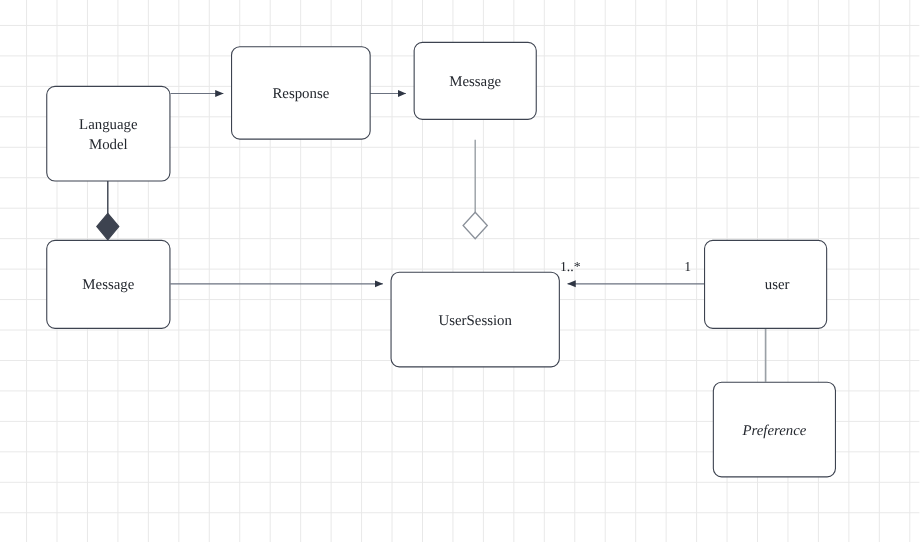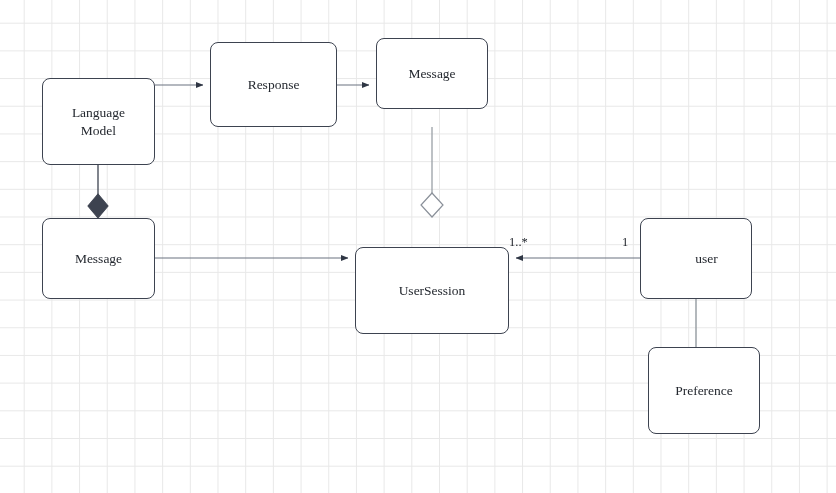--- a/index.html
+++ b/index.html
@@ -120,21 +120,21 @@
   </div>
 
   <div class="node" style="left:355px; top:215px; width:154px; height:87px;margin-top:32px;">
     <span class="node-label">UserSession</span>
   </div>
 
   <div class="node" style="left:640px; top:218px; width:112px; height:81px;padding-left:21px;">
     <span class="node-label">user</span>
   </div>
 
-  <div class="node" style="left:648px; top:347px; width:112px; height:87px;">
+  <div class="node" style="left:648px; top:347px; width:112px; height:87px;font-style:italic;">
     <span class="node-label">Preference</span>
   </div>
 
   <div class="edge-label" style="left:509px; top:236px;">1..*</div>
 
   <div class="edge-label" style="left:622px; top:236px;">1</div>
 
 </div>
 
 </body></html>

